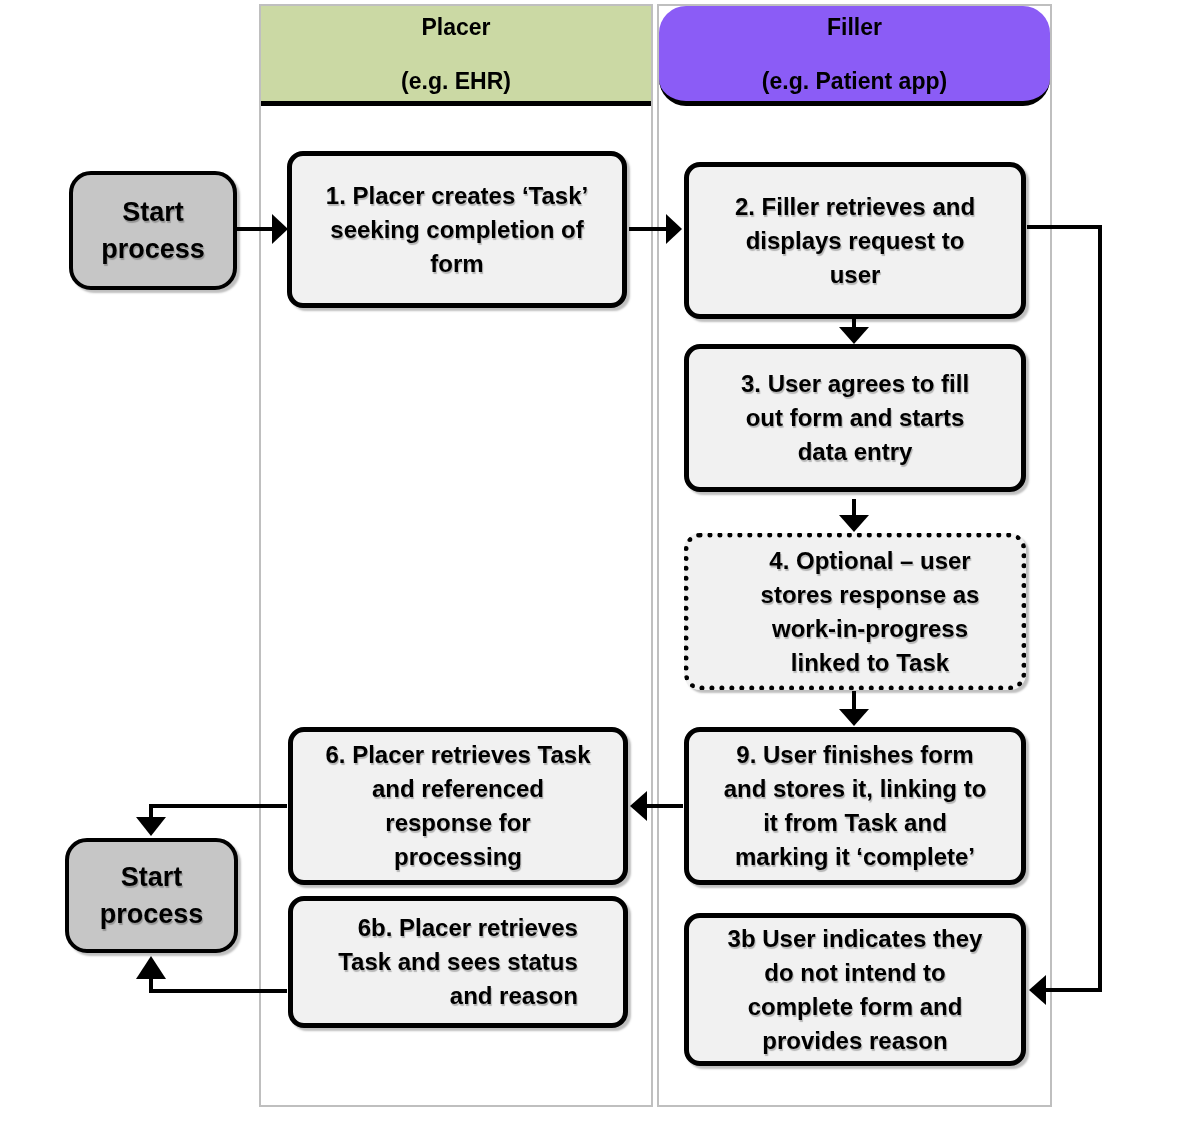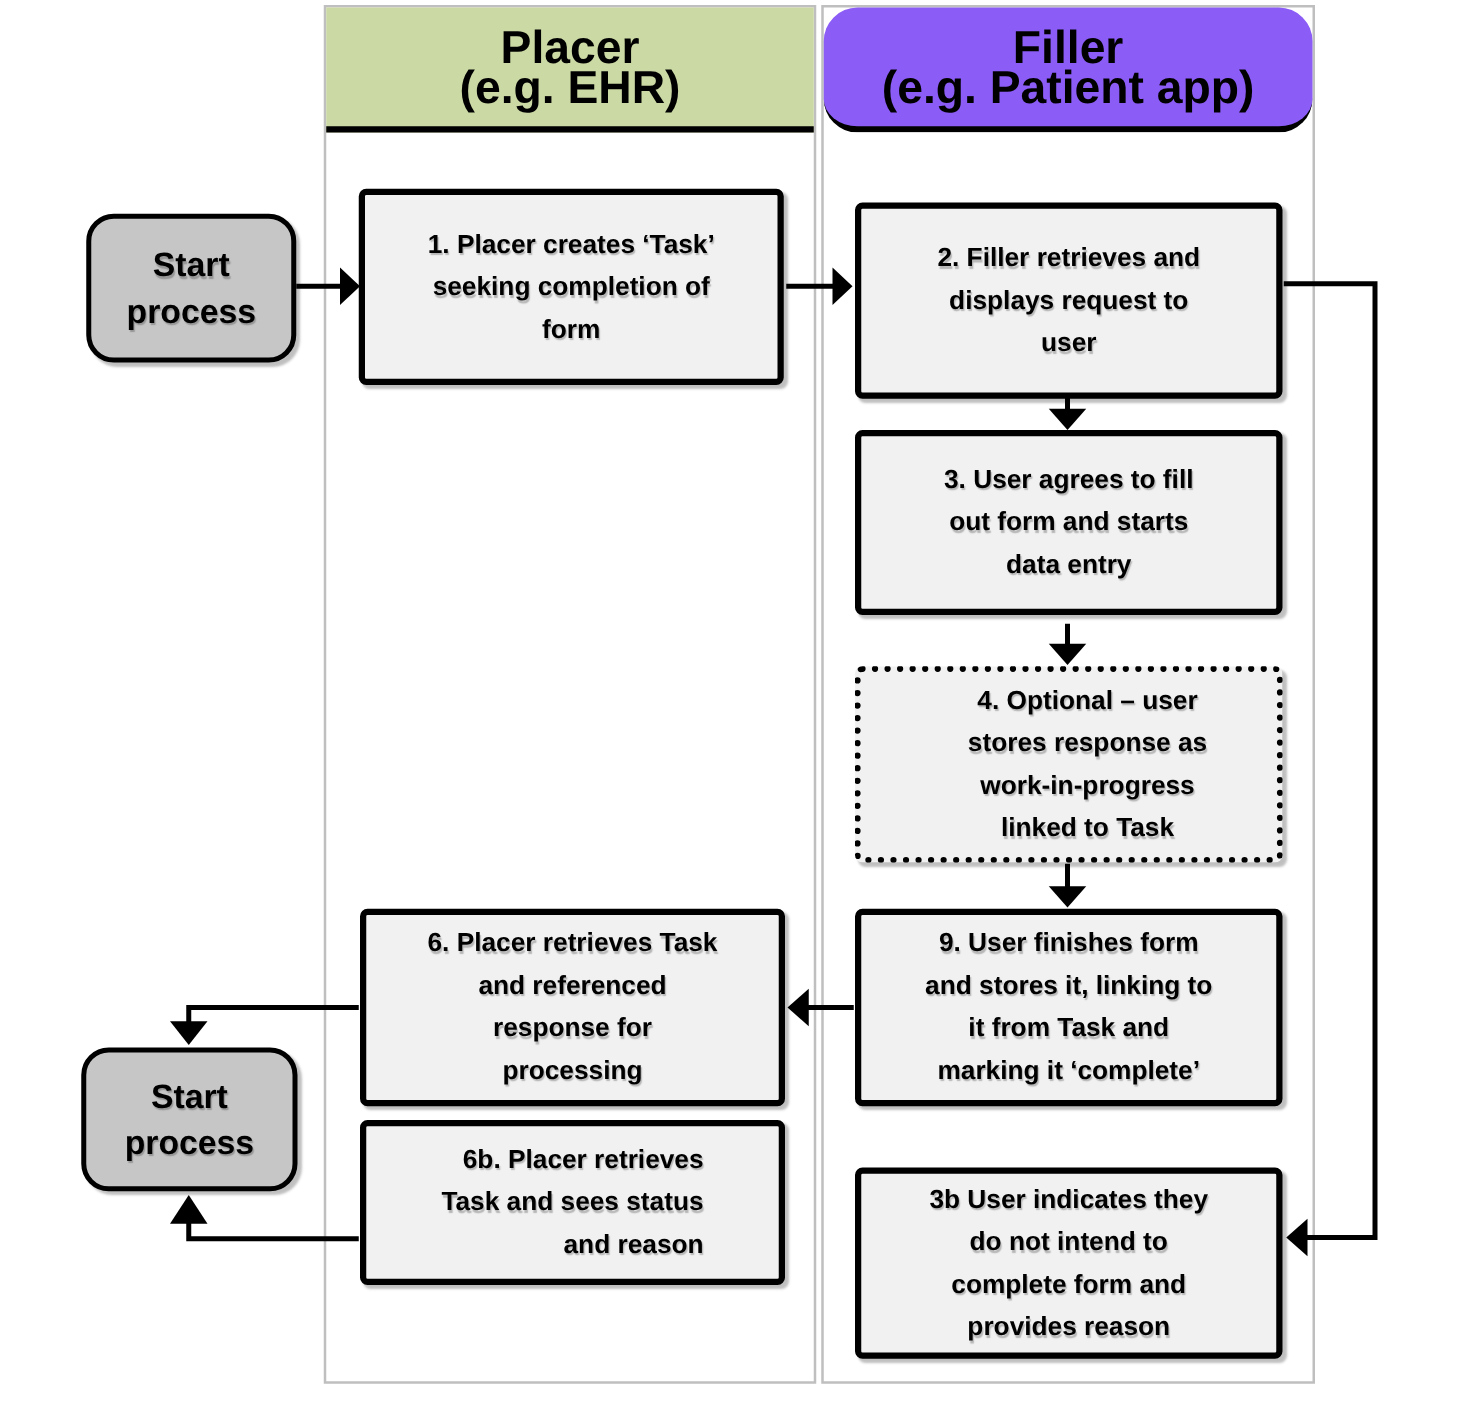--- a/index.html
+++ b/index.html
@@ -8,27 +8,27 @@
     font-family:"Liberation Sans","DejaVu Sans",sans-serif;color:#000;
   }
   .lane{
     position:absolute;top:4px;height:1103px;border:2px solid #bfbfbf;background:#ffffff;box-sizing:border-box;
   }
   .lane-placer{left:259px;width:394px;}
   .lane-filler{left:657px;width:395px;}
   .lane-header{
     width:100%;height:100px;border-bottom:5px solid #000;box-sizing:border-box;
     display:flex;align-items:center;justify-content:center;text-align:center;
-    font-weight:bold;font-size:37px;line-height:32px;white-space:pre-line;
+    font-weight:bold;font-size:23px;line-height:54px;white-space:pre-line;
   }
   .node{
     position:absolute;box-sizing:border-box;
-    background:#f1f1f1;border:5px solid #000;border-radius:6px;
+    background:#f1f1f1;border:5px solid #000;border-radius:16px;
     display:flex;align-items:center;justify-content:center;text-align:center;
-    font-weight:bold;font-size:21px;line-height:34px;white-space:pre-line;
+    font-weight:bold;font-size:24px;line-height:34px;white-space:pre-line;
     box-shadow:3px 3px 2px rgba(0,0,0,0.25);
     text-shadow:1px 2px 1px rgba(0,0,0,0.25);
     padding:4px 6px;
   }
   .node.dotted{border-style:dotted;padding-left:36px;}
   .node.terminator{
     background:#c6c6c6;border-width:4px;border-radius:22px;
     font-size:27px;line-height:37px;
   }
   .connectors{position:absolute;left:0;top:0;pointer-events:none;}
@@ -118,18 +118,18 @@
 response for
 processing</div>
 
   <div class="node terminator" style="left: 65px; top: 838px; width: 173px; height: 115px; background-color: rgb(198, 198, 198);">Start
 process</div>
 
   <div class="node" style="left: 288px; top: 896px; width: 340px; height: 132px; background-color: rgb(241, 241, 241); text-align: right;">6b. Placer retrieves
 Task and sees  status
 and reason</div>
 
-  <div class="node" style="left: 684px; top: 913px; width: 342px; height: 153px; background-color: rgb(241, 241, 241); margin-top: 21px;">3b User indicates they
+  <div class="node" style="left: 684px; top: 913px; width: 342px; height: 153px; background-color: rgb(241, 241, 241);">3b User indicates they
 do not intend to
 complete form and
 provides reason</div>
 
 </div>
 
 </body></html>

